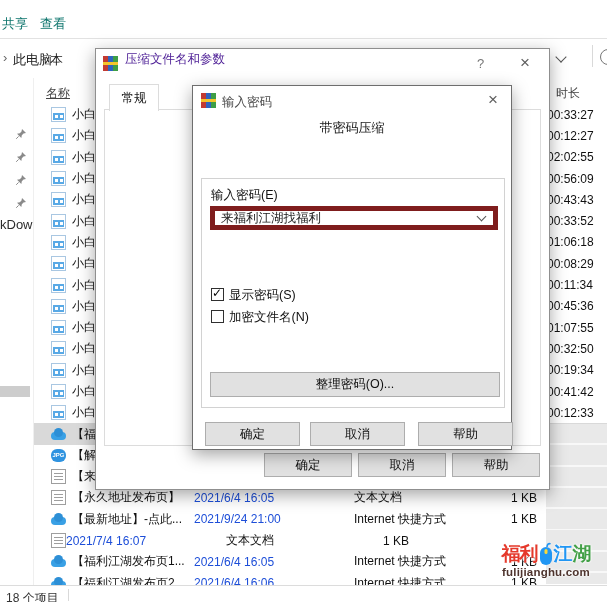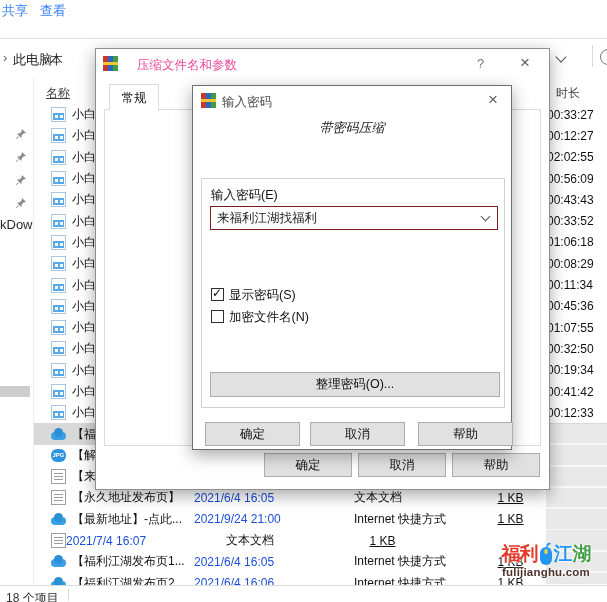--- a/index.html
+++ b/index.html
@@ -2,37 +2,37 @@
 <html><head>
 <meta charset="utf-8">
 <style>
   html,body{margin:0;padding:0;background:#fff;}
   #screen{position:relative;width:607px;height:602px;overflow:hidden;background:#fff;
     font-family:"Liberation Sans","DejaVu Sans",sans-serif;color:#1a1a1a;}
   .abs{position:absolute;}
   .lbl{position:absolute;font-size:12.5px;white-space:nowrap;color:#111;}
   .btn{position:absolute;background:#e1e1e1;border:1px solid #adadad;font-size:12.5px;
     display:flex;align-items:center;justify-content:center;color:#111;box-sizing:border-box;white-space:nowrap;}
-  .combo{position:absolute;background:#fff;border:1px solid #7f1d1d;font-size:12.5px;
+  .combo{position:absolute;background:#fff;border:5px solid #7f1d1d;font-size:12.5px;
     display:flex;align-items:center;padding-left:6px;box-sizing:border-box;white-space:nowrap;}
   .combo.gray{background:#ececec;border-color:#9f9f9f;}
   .chev::after{content:"";position:absolute;right:8px;top:50%;margin-top:-5px;width:6px;height:6px;
     border-right:1.5px solid #555;border-bottom:1.5px solid #555;transform:rotate(45deg);}
   .dialog{position:absolute;background:#fff;border:1px solid #8f8f8f;box-shadow:0 5px 16px rgba(0,0,0,.35);box-sizing:border-box;}
   .titlebar-text{position:absolute;font-size:12.5px;white-space:nowrap;}
   .close-x{position:absolute;font-size:17px;color:#5f5f5f;line-height:1;cursor:default;}
   .radio{position:absolute;width:13px;height:13px;border:1px solid #3c3c3c;border-radius:50%;background:#fff;}
   .radio::after{content:"";position:absolute;top:3px;left:3px;right:3px;bottom:3px;background:#0a0a0a;border-radius:50%;}
   .cb{position:absolute;width:13px;height:13px;border:1px solid #2f2f2f;background:#fff;box-sizing:border-box;}
   .cb.checked::after{content:"\2713";position:absolute;top:-3px;left:0px;font-size:12px;font-weight:bold;color:#000;}
   .groupbox{position:absolute;border:1px solid #d2d2d2;box-sizing:border-box;background:transparent;}
 
   
   #menu-row{position:absolute;top:0;left:0;right:0;height:38px;background:#fff;border-bottom:1px solid #e2e2e2;}
-  .menu-item{position:absolute;top:2px;font-size:13px;color:#3b82f6;}
+  .menu-item{position:absolute;top:15px;font-size:13px;color:#0f766e;}
   #addr-row{position:absolute;top:39px;left:0;right:0;height:33px;background:#fff;}
   .crumb{position:absolute;top:12px;font-size:13px;color:#222;}
   .crumb-sep{position:absolute;top:11px;font-size:13px;color:#666;}
   .dd-chev{position:absolute;width:10px;height:10px;}
   .dd-chev::after{content:"";position:absolute;left:1px;top:0;width:7px;height:7px;
     border-right:1.5px solid #555;border-bottom:1.5px solid #555;transform:rotate(45deg);}
   .vline{position:absolute;width:1px;background:#d9d9d9;}
 
   
   .pin{position:absolute;width:12px;height:12px;}
@@ -43,21 +43,21 @@
   
   #explorer-list{position:absolute;left:34px;top:82px;width:573px;height:503px;}
   .hdr{position:absolute;top:3px;font-size:12px;color:#454545;white-space:nowrap;}
   #rows{position:absolute;left:0;top:22px;right:0;}
   .row{display:flex;align-items:center;height:21.3px;font-size:12px;color:#111;}
   .row.selected{background:#d9d9d9;}
   .cell-pad{width:17px;flex:none;}
   .cell-name{width:128px;flex:none;padding-left:6px;white-space:nowrap;overflow:visible;box-sizing:border-box;}
   .cell-date{width:160px;flex:none;white-space:nowrap;color:#1d4ed8;}
   .cell-type{width:130px;flex:none;white-space:nowrap;color:#111;}
-  .cell-size{width:53px;flex:none;text-align:center;white-space:nowrap;color:#111;text-decoration:underline;}
+  .cell-size{width:53px;flex:none;text-align:right;white-space:nowrap;color:#111;}
   .cell-dur{padding-left:10px;white-space:nowrap;color:#111;}
 
   
   .icon{position:relative;width:15px;height:15px;flex:none;}
   .icon[data-icon="video"]{border:1px solid #a9c7e2;background:#fff;box-sizing:border-box;}
   .icon[data-icon="video"]::before{content:"";position:absolute;left:1px;right:1px;bottom:1px;height:7px;background:#58a9e6;}
   .icon[data-icon="video"]::after{content:"";position:absolute;left:3px;bottom:3px;width:3px;height:3px;background:#fff;box-shadow:5px 0 0 #fff;}
   .icon[data-icon="cloud"]::before{content:"";position:absolute;left:0;top:5px;width:15px;height:8px;border-radius:8px;background:#39a0e5;}
   .icon[data-icon="cloud"]::after{content:"";position:absolute;left:3px;top:1px;width:9px;height:9px;border-radius:50%;background:#2d8fd6;}
   .icon[data-icon="jpg"]::before{content:"";position:absolute;left:0;top:1px;right:0;bottom:1px;border-radius:6px;background:#2f93e0;}
@@ -354,21 +354,21 @@
 
   <div id="right-strip"></div>
 
   <div id="status-bar">
     <span id="status-text">18 个项目</span>
     <div class="vline" style="left:68px;top:3px;height:12px;"></div>
   </div>
 
   <div class="dialog z10" style="left:95px;top:48px;width:455px;height:442px;">
     <div class="winrar-icon" style="left:7px;top:7px;"></div>
-    <span class="titlebar-text" style="left:29px;top:8px;color:#ec4899;margin-left:12px;">压缩文件名和参数</span>
+    <span class="titlebar-text" style="left:29px;top:2px;color:#4c1d95;">压缩文件名和参数</span>
     <span class="abs" style="left:381px;top:7px;font-size:13px;color:#777;">?</span>
     <span class="close-x" style="left:424px;top:5px;">×</span>
 
     <div class="tab" style="left:13px;top:35px;width:48px;height:26px;">常规</div>
     <div class="tabpage" style="left:8px;top:60px;width:437px;height:337px;"></div>
 
     <span class="lbl" style="left:15px;top:78px;">压缩文件名(A)</span>
     <div class="btn" style="left:340px;top:62px;width:93px;height:26px;">浏览(B)...</div>
     <div class="combo chev" style="left:13px;top:97px;width:420px;height:24px;">
       <span>小白菜</span>
@@ -402,21 +402,21 @@
     <div class="btn" style="left:168px;top:404px;width:88px;height:24px;">确定</div>
     <div class="btn" style="left:262px;top:404px;width:88px;height:24px;">取消</div>
     <div class="btn" style="left:356px;top:404px;width:88px;height:24px;">帮助</div>
   </div>
 
   <div class="dialog z20" style="left:160px;top:85px;width:320px;height:365px;border-color:#6e6e6e;">
     <div class="winrar-icon" style="left:8px;top:7px;"></div>
     <span class="titlebar-text" style="left:29px;top:8px;color:#4a4a4a;">输入密码</span>
     <span class="close-x" style="left:295px;top:5px;">×</span>
 
-    <div class="abs" style="left:0;right:0;top:33px;text-align:center;font-size:13px;font-style:italic;">带密码压缩</div>
+    <div class="abs" style="left:0;right:0;top:33px;text-align:center;font-size:13px;">带密码压缩</div>
 
     <div class="groupbox" style="left:8px;top:92px;width:304px;height:230px;"></div>
     <span class="lbl" style="left:18px;top:101px;">输入密码(E)</span>
     <div class="combo chev" style="left:17px;top:120px;width:288px;height:24px;">
       <span>来福利江湖找福利</span>
     </div>
 
     <div class="cb checked" style="left:18px;top:202px;"></div>
     <span class="lbl" style="left:36px;top:201px;">显示密码(S)</span>
     <div class="cb" style="left:18px;top:224px;"></div>

